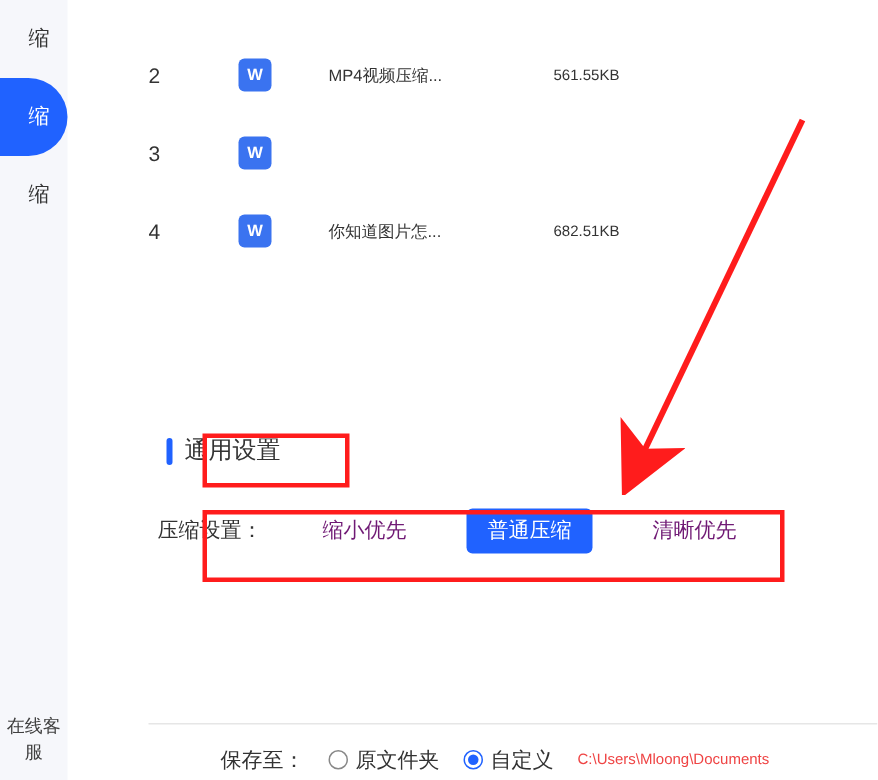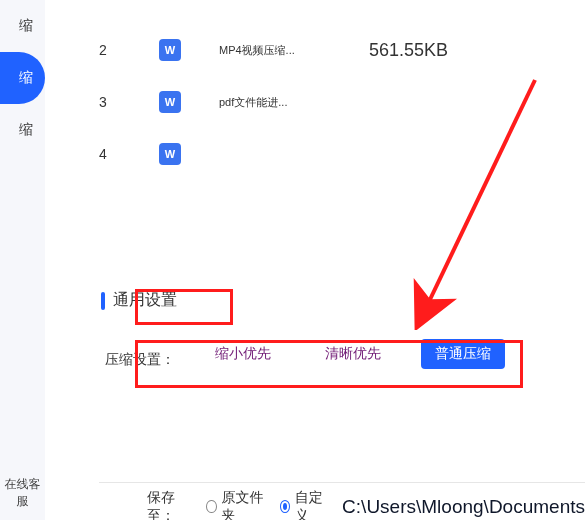--- a/index.html
+++ b/index.html
@@ -10,36 +10,36 @@
 .side-item.active{background:#2062ff;color:#fff;border-top-right-radius:26px;border-bottom-right-radius:26px}
 .side-fill{flex:1}
 .side-footer{font-size:12px;color:#404040;padding:6px 2px 10px;text-align:center;cursor:pointer}
 .main{flex:1;position:relative;padding-left:54px}
 .filelist{padding-top:24px}
 .row{display:flex;align-items:center;height:52px}
 .c-idx{width:60px;color:#333;font-size:14px}
 .c-ico{width:60px;display:flex;align-items:center}
 .wico{width:22px;height:22px;background:#3a73f0;border-radius:4px;color:#fff;font-size:11px;font-weight:600;display:flex;align-items:center;justify-content:center}
 .c-name{width:150px;font-size:11px;color:#333}
-.c-size{width:140px;font-size:18px;color:#333}
+.c-size{width:140px;font-size:10px;color:#333}
 .settings{margin-top:110px}
-.sec-title{display:flex;align-items:center;gap:8px;margin-left:2px;margin-bottom:28px}
+.sec-title{display:flex;align-items:center;gap:8px;margin-left:12px;margin-bottom:28px}
 .sec-bar{width:4px;height:18px;background:#2062ff;border-radius:2px}
 .sec-label{font-size:16px;color:#333}
-.setrow{display:flex;align-items:flex-end;gap:26px;padding-left:6px}
+.setrow{display:flex;align-items:center;gap:26px;padding-left:6px}
 .setkey{font-size:14px;color:#333}
 .opt-btn{font-size:14px;color:#701a75;padding:6px 14px;border-radius:4px;cursor:pointer}
 .opt-btn.active{background:#2062ff;color:#fff}
 .footer{position:absolute;bottom:0;left:54px;right:0;height:38px;border-top:1px solid #e6e6e6;display:flex;align-items:center;gap:16px;padding-top:10px}
 .flabel{font-size:14px;color:#333;margin-left:48px}
 .radio{display:flex;align-items:center;gap:5px;font-size:14px;color:#333;cursor:pointer}
 .rdot{width:13px;height:13px;border:1px solid #888;border-radius:50%;position:relative}
 .rdot.on{border-color:#2062ff}
 .rdot.on::after{content:"";position:absolute;inset:2px;border-radius:50%;background:#2062ff}
-.save-path{font-size:19px;color:#0f172a}
+.save-path{font-size:10px;color:#ef4444}
 
 .anno{position:absolute;border:3px solid #ff1c1c;pointer-events:none}
 .anno1{left:90px;top:289px;width:98px;height:36px}
 .anno2{left:90px;top:340px;width:388px;height:48px}
 
 .arrow-svg{position:absolute;left:280px;top:70px;width:230px;height:260px;pointer-events:none}
 </style>
 </head>
 <body>
 
@@ -66,40 +66,41 @@
             <div class="wico">W</div>
           </div>
         <div class="c-name">MP4视频压缩...</div>
         <div class="c-size">561.55KB</div>
       </div>
       <div class="row">
         <div class="c-idx">3</div>
         <div class="c-ico">
             <div class="wico">W</div>
           </div>
-        <div class="c-name">pdf文件能进...</div>
       </div>
       <div class="row">
         <div class="c-idx">4</div>
         <div class="c-ico">
             <div class="wico">W</div>
           </div>
+        <div class="c-name">你知道图片怎...</div>
+        <div class="c-size">682.51KB</div>
       </div>
     </div>
 
     <div class="settings">
       <div class="sec-title">
         <div class="sec-bar"></div>
         <div class="sec-label">通用设置</div>
       </div>
       <div class="setrow">
         <span class="setkey">压缩设置：</span>
         <span class="opt-btn">缩小优先</span>
+        <span class="opt-btn active">普通压缩</span>
         <span class="opt-btn">清晰优先</span>
-        <span class="opt-btn active">普通压缩</span>
       </div>
     </div>
 
     <div class="footer">
       <span class="flabel">保存至：</span>
       <label class="radio">
         <span class="rdot"></span>
         <span>原文件夹</span>
       </label>
       <label class="radio">

